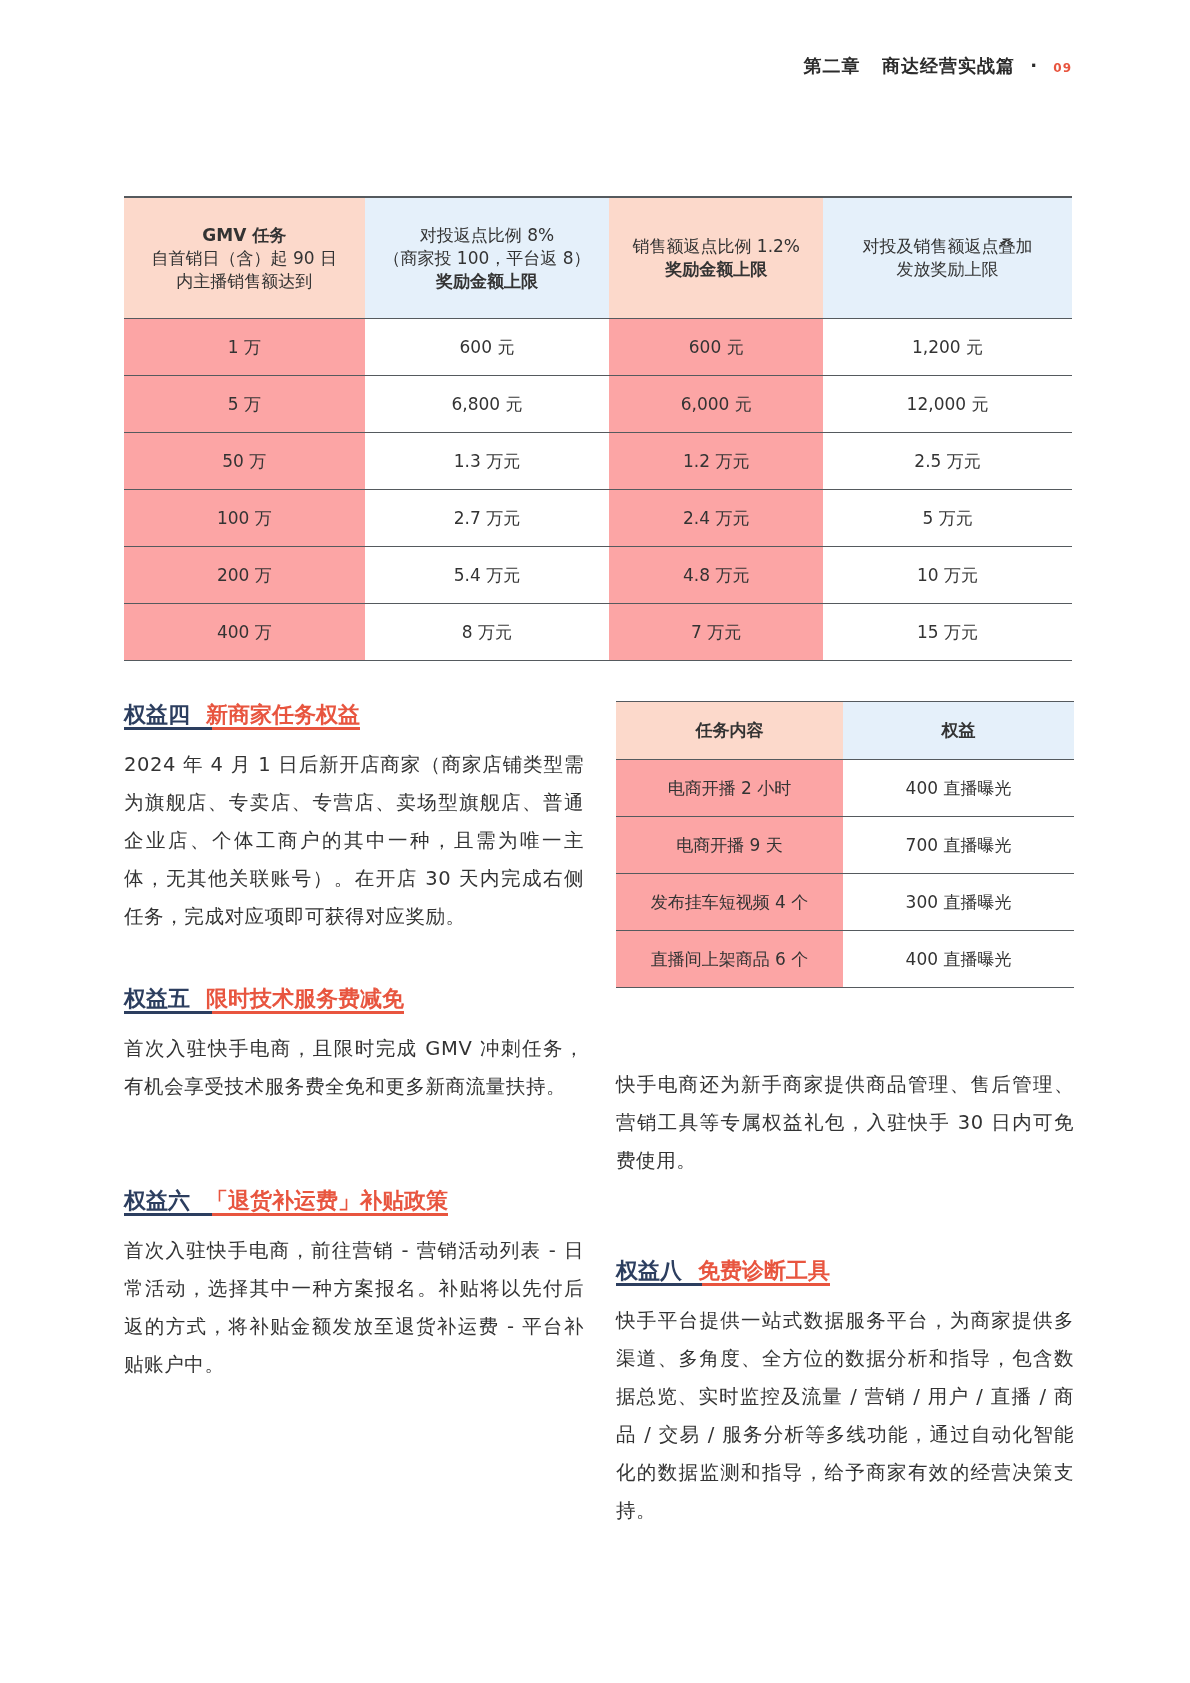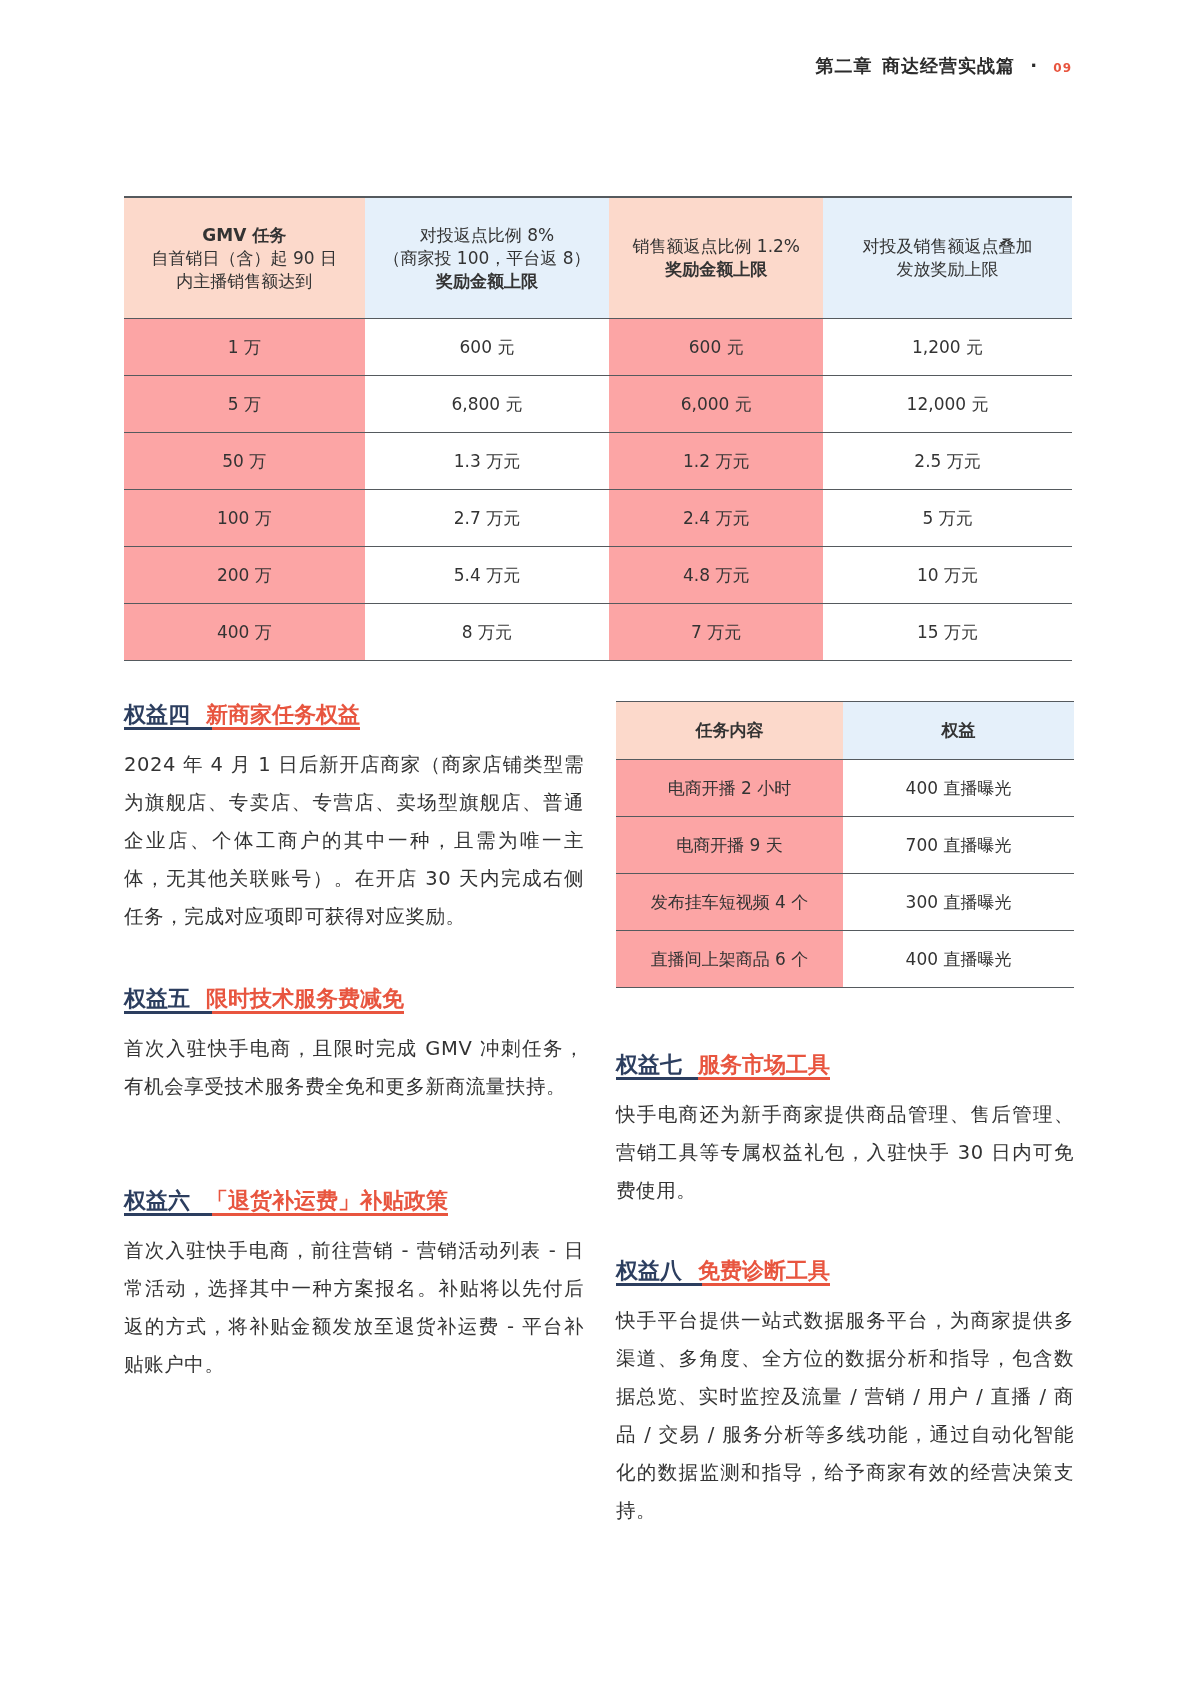--- a/index.html
+++ b/index.html
@@ -4,21 +4,21 @@
 <style>
   html, body { margin: 0; padding: 0; background: #ffffff; }
   body {
     width: 1190px; height: 1683px; position: relative; overflow: hidden;
     font-family: "DejaVu Sans", "Liberation Sans", sans-serif; color: #333333;
   }
   .header {
     position: absolute; top: 54px; right: 118px;
     font-size: 18px; font-weight: bold; color: #2b2b2b; letter-spacing: 1px;
   }
-  .header .chapter { margin-right: 2px; }
+  .header .chapter { margin-right: 14px; }
   .header .dot { margin: 0 8px; }
   .header .page-num { color: #e8553f; font-weight: bold; font-size: 12px; }
 
   table { border-collapse: collapse; }
   .tbl-main {
     position: absolute; left: 124px; top: 196px; width: 948px;
     border-top: 2px solid #555a5e;
   }
   .tbl-main td, .tbl-main th {
     text-align: center; vertical-align: middle; font-size: 17px; color: #333;
@@ -181,25 +181,20 @@
 <div class="section" style="left:124px; top:1186px; width:460px;">
   <div class="sec-title">
     <span class="num">权益六</span><span class="name">「退货补运费」补贴政策</span>
     <span class="ul-blue" style="width:88px"></span>
     <span class="ul-red" style="left:88px"></span>
   </div>
   <div class="sec-body">首次入驻快手电商，前往营销 - 营销活动列表 - 日常活动，选择其中一种方案报名。补贴将以先付后返的方式，将补贴金额发放至退货补运费 - 平台补贴账户中。</div>
 </div>
 
 <div class="section" style="left:616px; top:1050px; width:458px;">
-  <div class="sec-title">
-    <span class="num">权益七</span><span class="name">服务市场工具</span>
-    <span class="ul-blue" style="width:82px"></span>
-    <span class="ul-red" style="left:82px"></span>
-  </div>
   <div class="sec-body">快手电商还为新手商家提供商品管理、售后管理、营销工具等专属权益礼包，入驻快手 30 日内可免费使用。</div>
 </div>
 
 <div class="section" style="left:616px; top:1256px; width:458px;">
   <div class="sec-title">
     <span class="num">权益八</span><span class="name">免费诊断工具</span>
     <span class="ul-blue" style="width:86px"></span>
     <span class="ul-red" style="left:86px"></span>
   </div>
   <div class="sec-body">快手平台提供一站式数据服务平台，为商家提供多渠道、多角度、全方位的数据分析和指导，包含数据总览、实时监控及流量 / 营销 / 用户 / 直播 / 商品 / 交易 / 服务分析等多线功能，通过自动化智能化的数据监测和指导，给予商家有效的经营决策支持。</div>

